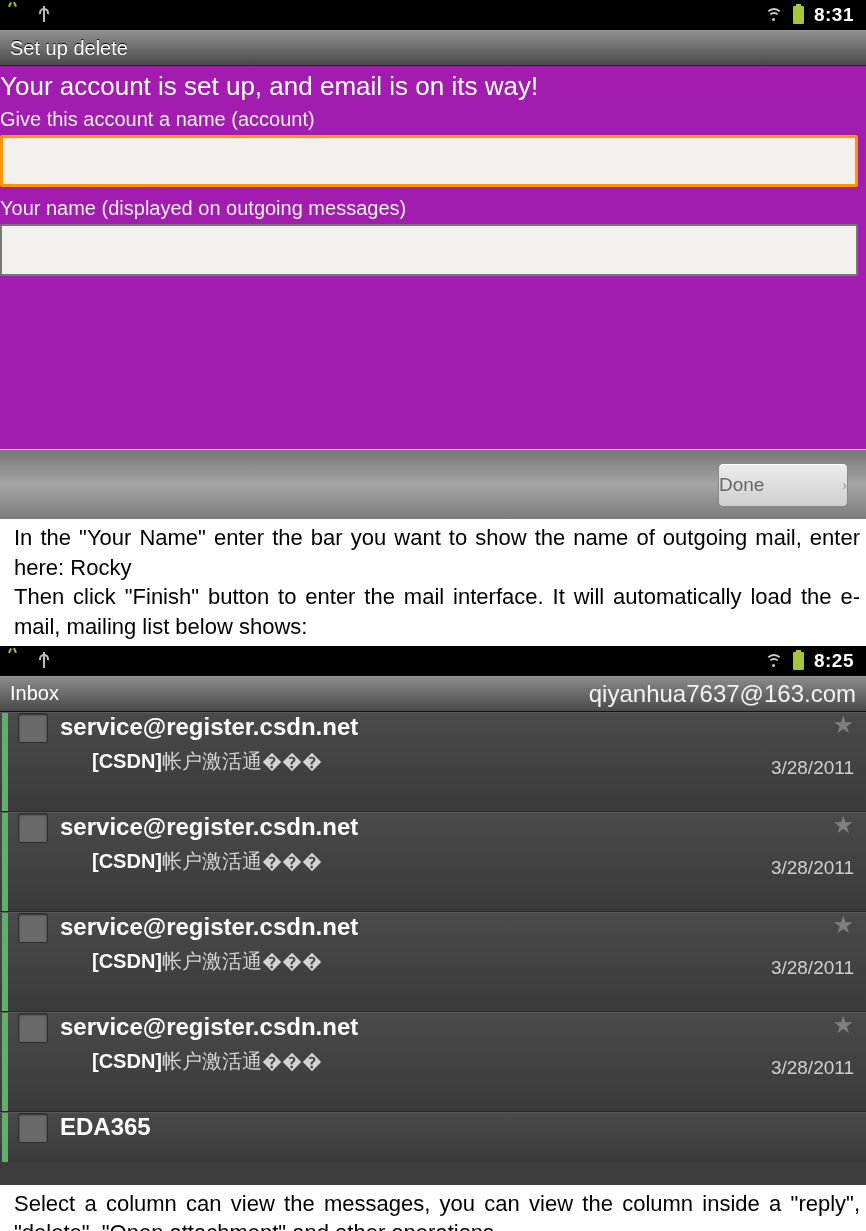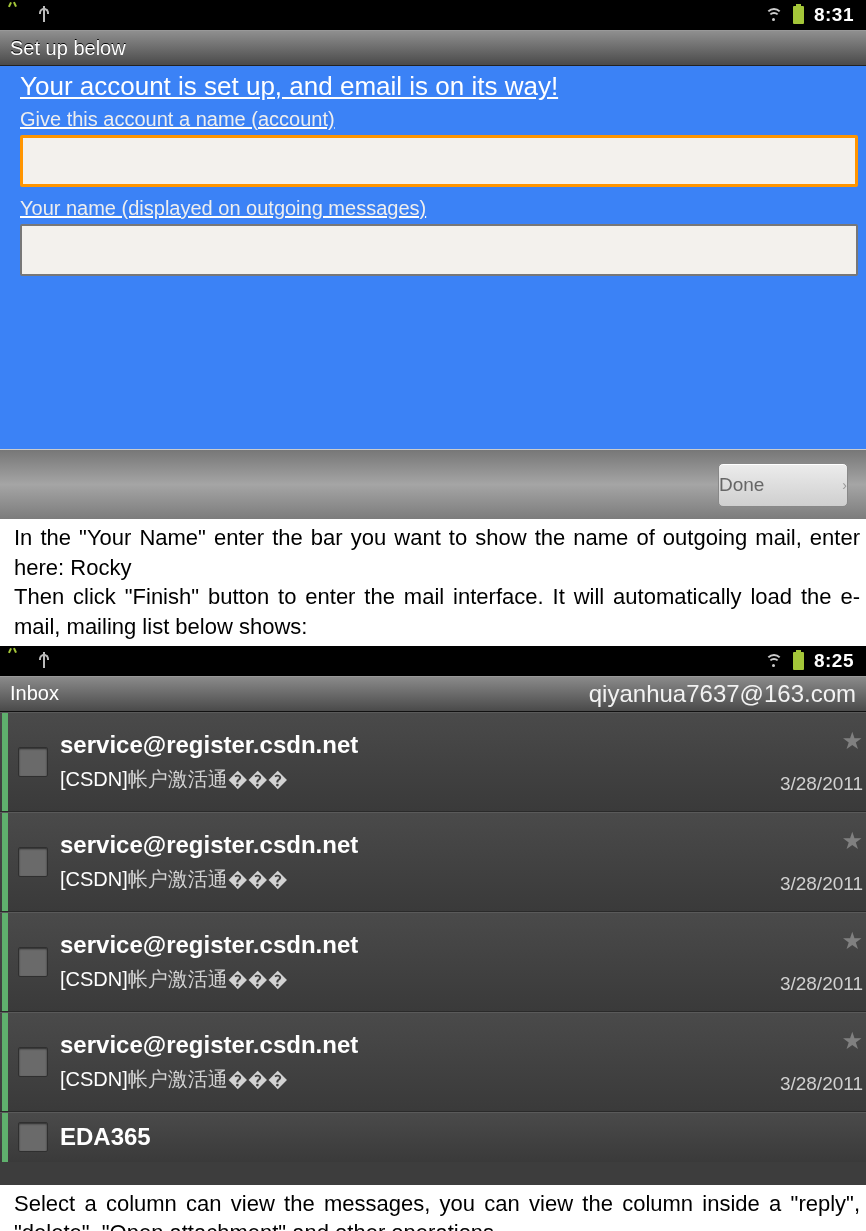--- a/index.html
+++ b/index.html
@@ -95,25 +95,24 @@
     font-size: 20px;
     display: flex;
     align-items: center;
     padding: 0 10px;
     text-shadow: 0 -1px 0 #000;
     border-top: 1px solid #999;
     border-bottom: 1px solid #222;
   }
   .content-a {
     flex: 1;
-    background: #3b82f6;
-    color: #fff;
-    padding: 6px 8px 0 20px;
+    background: #a21caf;
+    color: #fff;
+    padding: 6px 8px 0 0;
     min-height: 0;
-    text-decoration: underline;
   }
   .success-line {
     font-size: 26px;
     color: #fff;
     line-height: 1.15;
     margin-bottom: 6px;
   }
   .field-label {
     font-size: 20px;
     color: #eee;
@@ -172,26 +171,25 @@
     align-items: center;
     padding: 15px 10px;
     font-size: 20px;
     border-top: 1px solid #999;
     border-bottom: 1px solid #111;
   }
   .inbox-header .acct { margin-left: auto; font-size: 24px; color: #f2f2f2; }
   .mail-list { flex: 1; overflow: hidden; }
   .mail-row {
     display: flex;
-    align-items: center;
     height: 100px;
     border-top: 1px solid #5a5a5a;
     border-bottom: 1px solid #2a2a2a;
     background: linear-gradient(#4a4a4a, #3a3a3a);
-    padding: 0 3px 0 2px;
+    padding: 0 12px 0 2px;
     position: relative;
   }
   .mail-row .unread-strip {
     width: 6px; height: 100%;
     background: #5fb06d;
     margin-right: 2px;
     flex: 0 0 6px;
   }
   .mail-row .check {
     width: 30px; height: 30px;
@@ -210,21 +208,21 @@
   .mail-row .sender {
     font-size: 24px;
     font-weight: bold;
     color: #fff;
     margin-bottom: 6px;
   }
   .mail-row .subject {
     font-size: 20px;
     color: #d3d3d3;
   }
-  .mail-row .subject b { color: #fff; font-weight: normal; }
+  .mail-row .subject b { color: #fff; font-weight: bold; margin-left: 32px; }
   .mail-row .right {
     display: flex;
     flex-direction: column;
     align-items: flex-end;
     width: 130px;
     flex: 0 0 130px;
   }
   .mail-row .star {
     color: #808080;
     font-size: 24px;
@@ -255,21 +253,21 @@
       <span class="wifi-icon">
           <span class="a1"></span>
           <span class="a2"></span>
           <span class="dot"></span>
         </span>
       <span class="battery-icon"></span>
       <span class="sb-time">8:31</span>
     </div>
   </div>
 
-  <div class="titlebar">Set up below</div>
+  <div class="titlebar">Set up delete</div>
 
   <div class="content-a">
     <div class="success-line">Your account is set up, and email is on its way!</div>
 
     <div class="field-label">Give this account a name (account)</div>
     <input class="text-input focused" type="text" value="" style="">
 
     <div class="gap8"></div>
 
     <div class="field-label">Your name (displayed on outgoing messages)</div>

